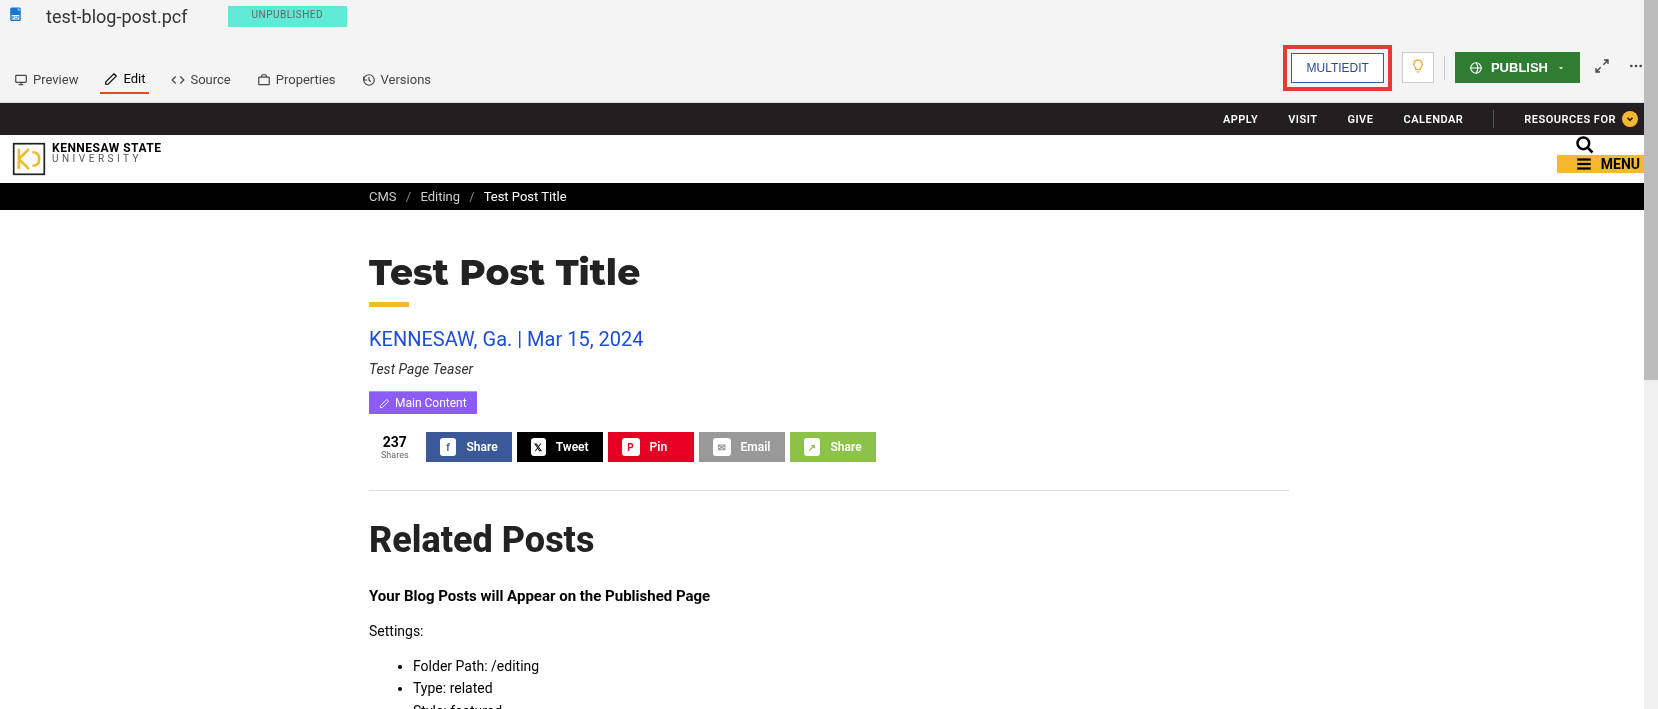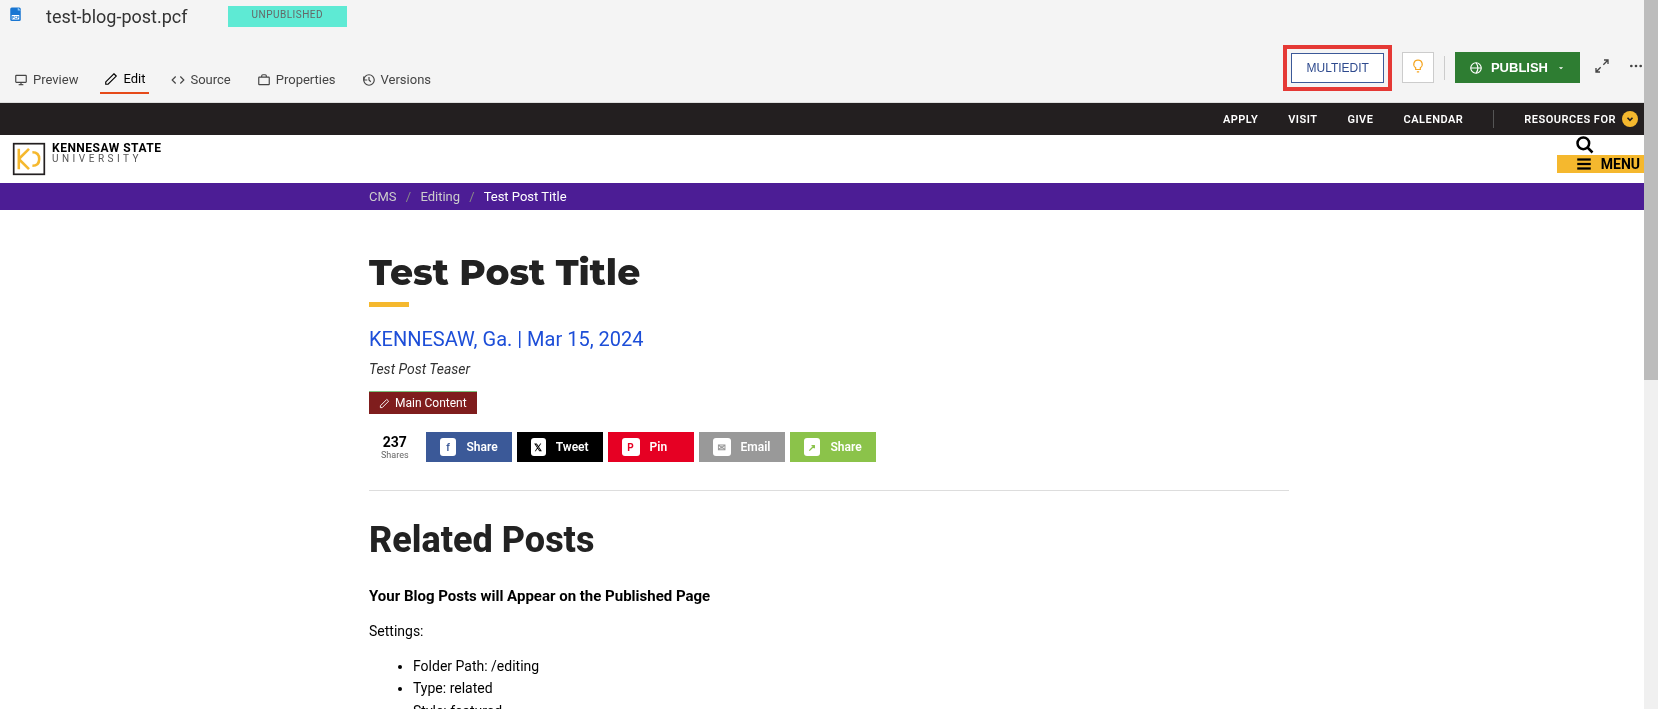--- a/index.html
+++ b/index.html
@@ -35,33 +35,33 @@
   
   .site-header { background: #fff; display: flex; align-items: center; justify-content: space-between; height: 48px; }
   .brand { display: flex; align-items: flex-start; gap: 6px; padding-left: 12px; }
   .brand-text { display: flex; flex-direction: column; line-height: 1; }
   .brand-top { font-size: 12px; font-weight: 700; letter-spacing: 0.5px; }
   .brand-bot { font-size: 10px; letter-spacing: 3.5px; color: #555; }
   .header-right { display: flex; align-items: stretch; height: 100%; flex-direction: column; }
   .search-btn { width: 56px; display: flex; align-items: center; justify-content: center; cursor: pointer; }
   .menu-btn { background: #f5b82e; display: flex; align-items: center; gap: 8px; padding: 0 18px; font-weight: 700; font-size: 14px; cursor: pointer; }
   
-  .breadcrumb-bar { background: #4c1d95; color: #fff; padding: 6px 0; font-size: 13px; }
+  .breadcrumb-bar { background: #000000; color: #fff; padding: 6px 0; font-size: 13px; }
   .breadcrumb-inner { max-width: 920px; margin: 0 auto; padding-left: 0; }
   .crumb { color: #ccc; cursor: pointer; }
   .crumb-sep { margin: 0 6px; color: #888; }
   .crumb.current { color: #fff; }
   
   .content-area { background: #fff; padding: 40px 0 30px; min-height: 500px; }
   .content-inner { max-width: 920px; margin: 0 auto; }
   .post-title { font-size: 36px; font-weight: 800; color: #222; font-family: "Montserrat", sans-serif; }
   .yellow-underline { width: 40px; height: 5px; background: #f5b82e; margin-top: 8px; margin-bottom: 20px; }
   .post-meta { font-size: 20px; font-weight: 400; color: #1d4ed8; margin-bottom: 10px; }
   .teaser { font-style: italic; color: #333; font-size: 14px; margin-bottom: 14px; }
-  .edit-region-btn { background: #7f1d1d; color: #fff; padding: 4px 10px; font-size: 12px; cursor: pointer; display: inline-flex; align-items: center; gap: 5px; border-top: 1px solid #7cc47c; }
+  .edit-region-btn { background: #8b5cf6; color: #fff; padding: 4px 10px; font-size: 12px; cursor: pointer; display: inline-flex; align-items: center; gap: 5px; border-top: 1px solid #7cc47c; }
   
   .share-row { display: flex; align-items: center; margin-top: 18px; gap: 5px; }
   .share-count { text-align: center; padding: 0 12px; }
   .share-count .num { font-size: 14px; font-weight: 700; }
   .share-count .lbl { font-size: 9px; color: #666; }
   .share-btn { display: flex; align-items: center; gap: 10px; padding: 6px 14px; font-size: 12px; font-weight: 600; color: #fff; cursor: pointer; width: 86px; justify-content: flex-start; }
   .share-icon { width: 18px; height: 18px; border-radius: 3px; display: flex; align-items: center; justify-content: center; font-size: 10px; }
   .sb-fb { background: #3b5998; }
   .sb-tw { background: #000; }
   .sb-pin { background: #e60023; }
@@ -226,21 +226,21 @@
 
   <div class="content-area">
     <div class="content-inner">
       <h1 class="post-title">Test Post Title</h1>
       <div class="yellow-underline"></div>
       <div class="post-meta">
         <span>KENNESAW, Ga.</span>
         <span> | </span>
         <span>Mar 15, 2024</span>
       </div>
-      <div class="teaser">Test Post Teaser</div>
+      <div class="teaser">Test Page Teaser</div>
       <div class="edit-region-btn">
         <svg width="11" height="11" viewBox="0 0 24 24" fill="none" stroke="#fff" stroke-width="2">
             <path d="M17 3l4 4L7 21H3v-4L17 3z"></path>
           </svg>
         <span>Main Content</span>
       </div>
       
       <div class="share-row">
         <div class="share-count">
           <div class="num">237</div>

